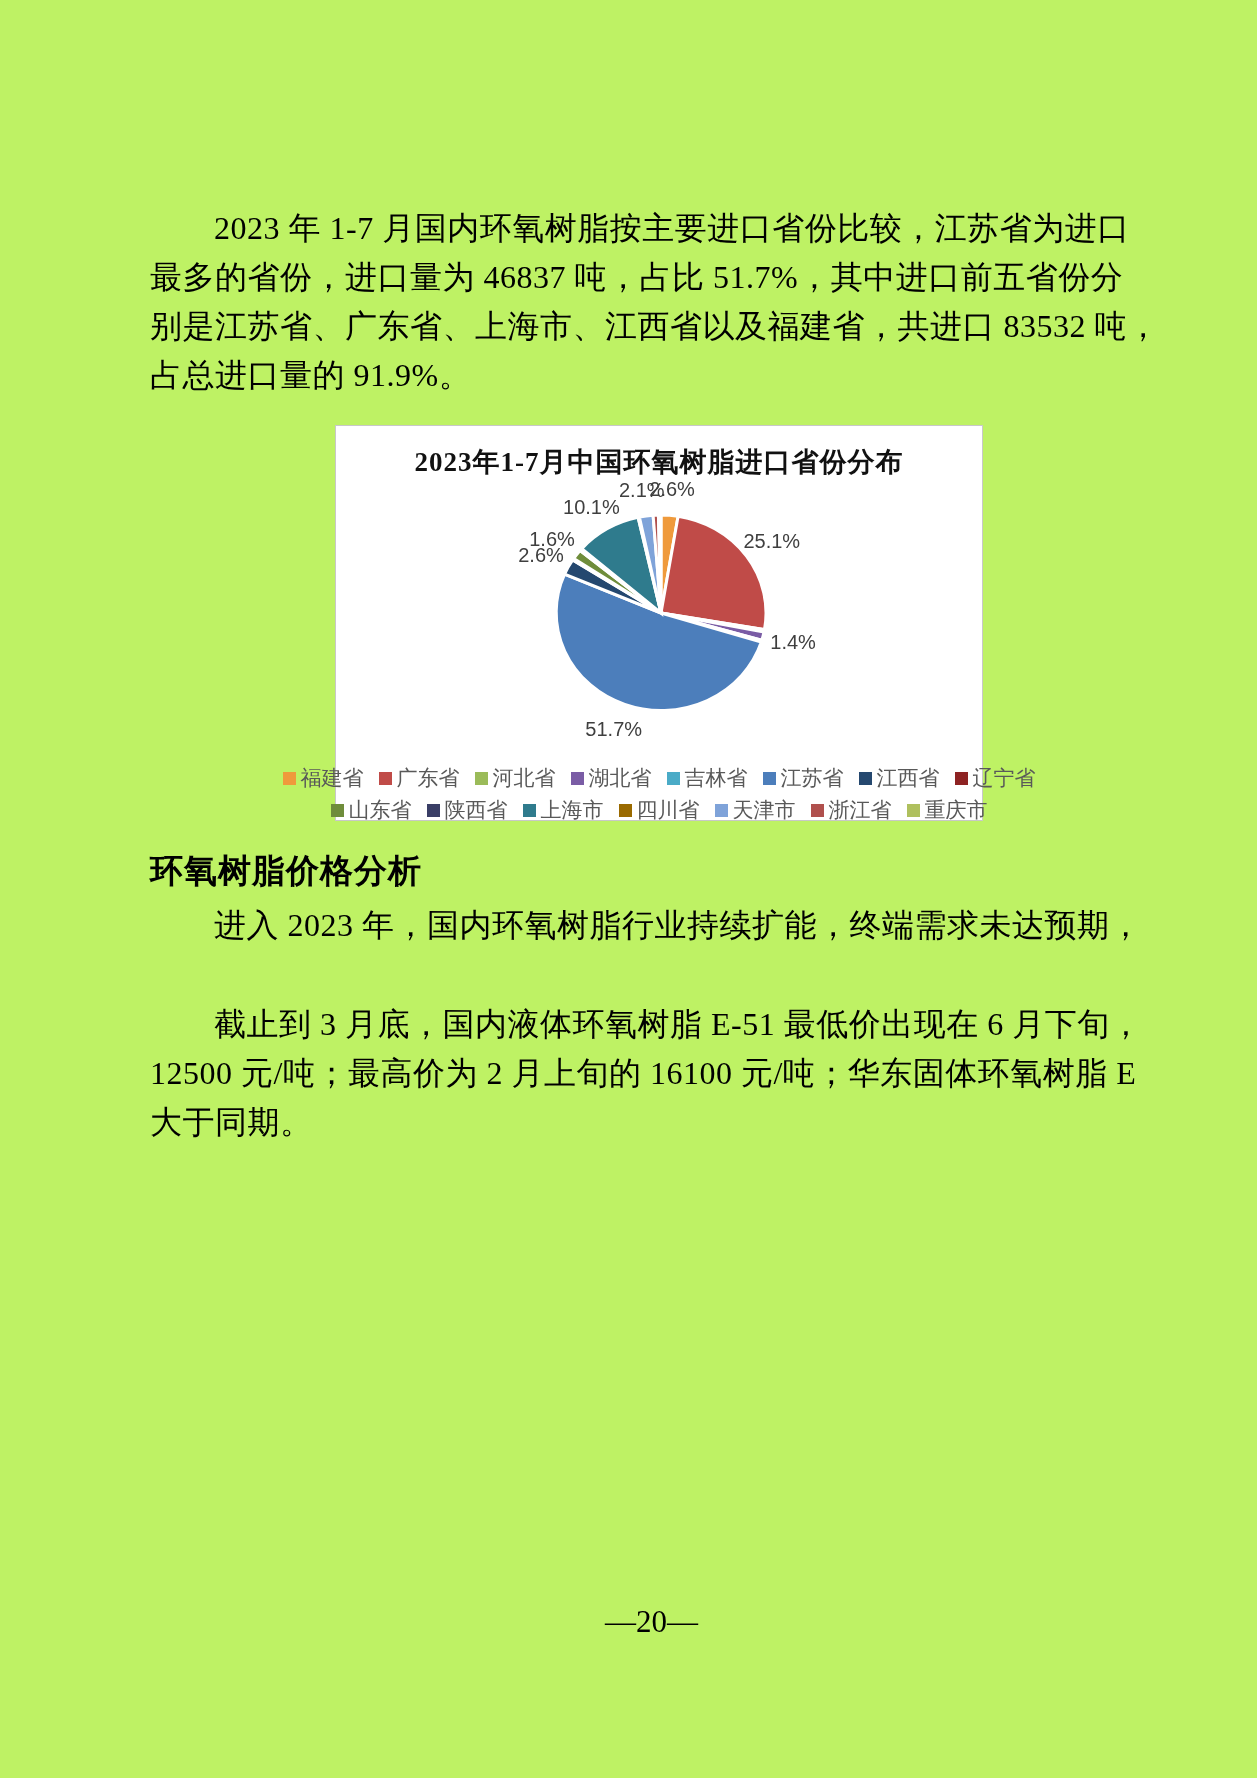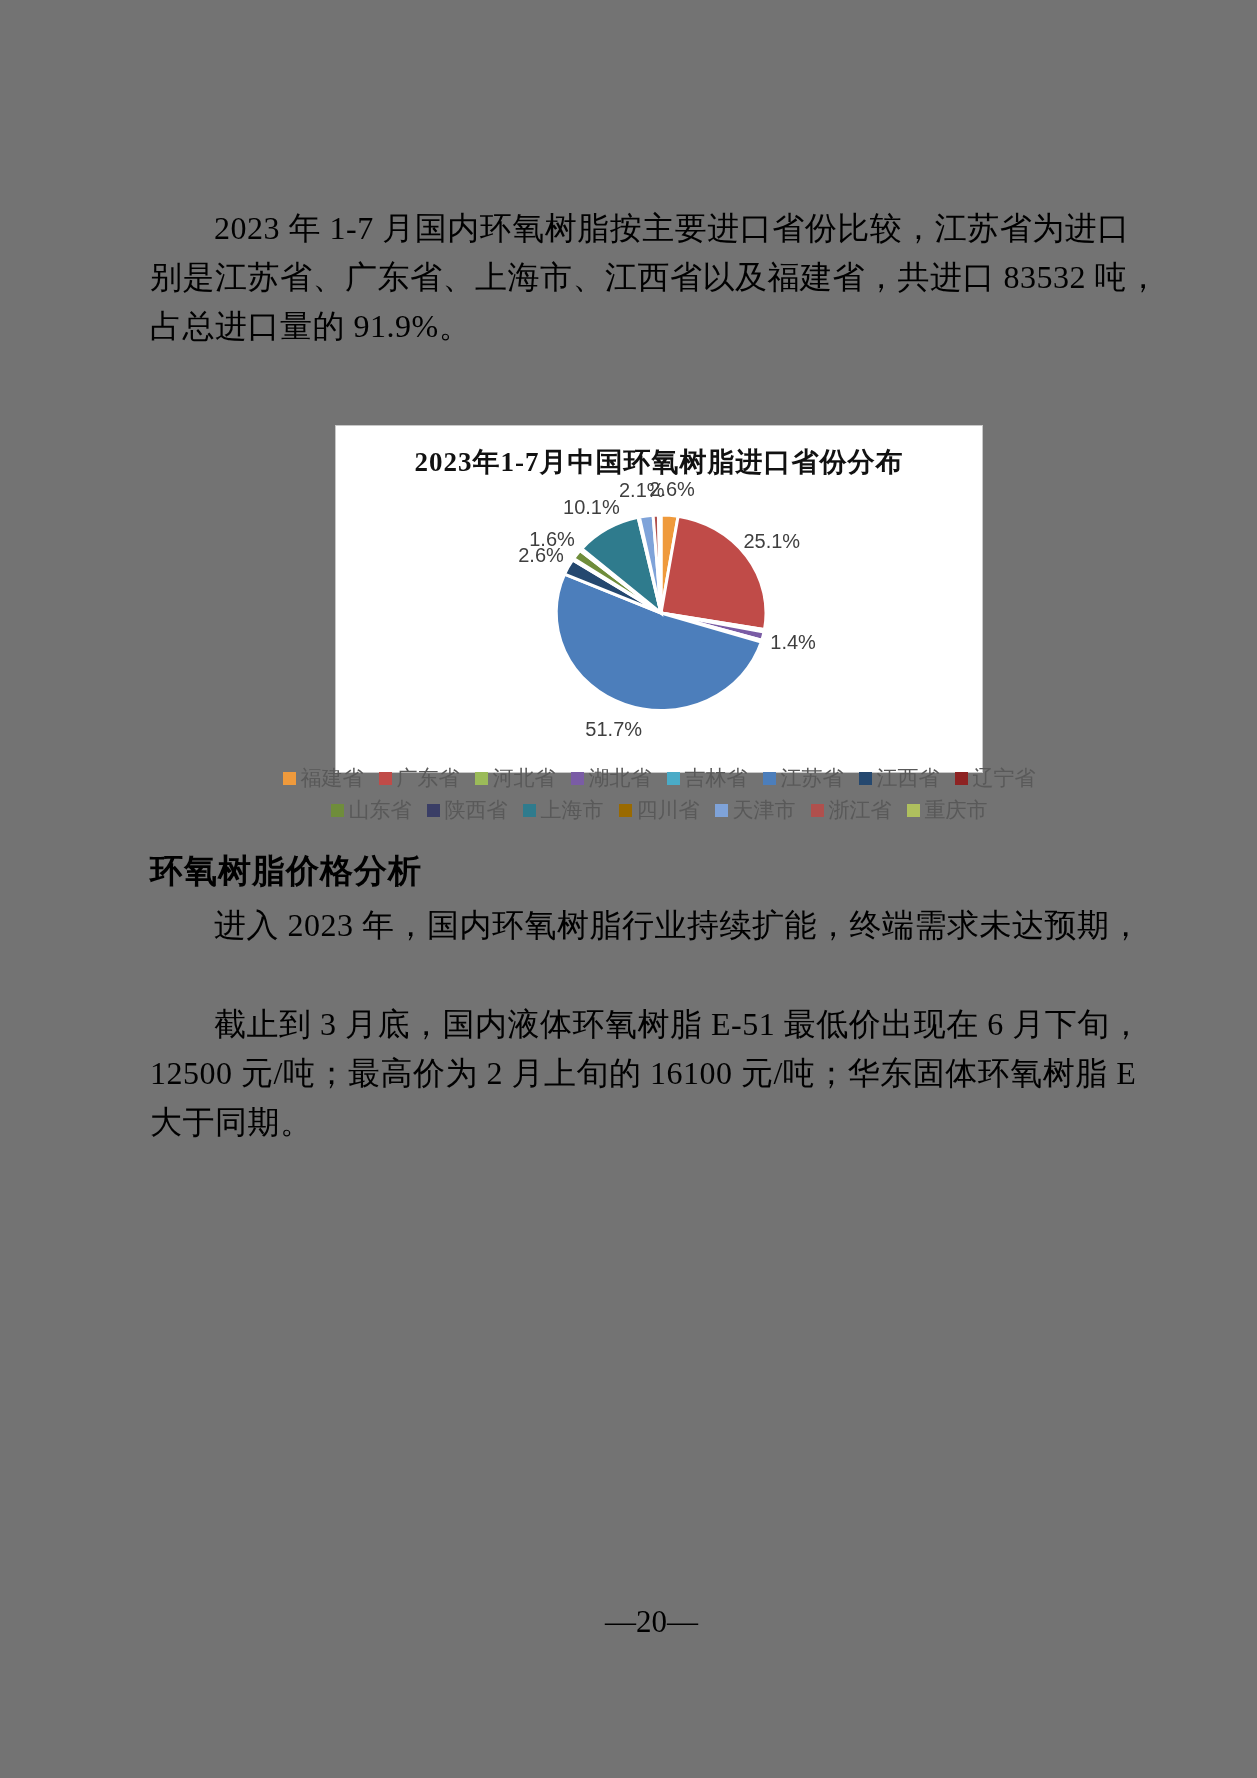--- a/index.html
+++ b/index.html
@@ -1,28 +1,28 @@
 <!DOCTYPE html>
 <html><head>
 <meta charset="utf-8">
 <style>
   html,body{margin:0;padding:0;background:#fff;}
   .page{
-    position:relative;width:1257px;height:1778px;background:#737373;overflow:hidden;
+    position:relative;width:1257px;height:1778px;background:#bef264;overflow:hidden;
     font-family:"Liberation Serif","DejaVu Serif",serif;color:#000;
   }
   .para{position:absolute;left:150px;width:948px;font-size:32px;line-height:49px;letter-spacing:.5px;}
   .para .tline{white-space:nowrap;}
   .para .tline:first-child{text-indent:64px;}
   #p1{top:204px;}
   .heading{position:absolute;left:150px;top:849px;font-size:33px;font-weight:bold;letter-spacing:1px;}
   #p2{top:901px;}
   #p3{top:1000px;}
   .chart-box{
-    position:absolute;left:335px;top:425px;width:648px;height:348px;
+    position:absolute;left:335px;top:425px;width:648px;height:396px;
     background:#fff;border:1px solid #c8c8c8;box-sizing:border-box;
   }
   .chart-title{
     position:absolute;top:18px;left:0;right:0;text-align:center;
     font-size:27px;font-weight:bold;letter-spacing:1px;color:#111;
   }
   svg.pie{position:absolute;left:0;top:0;}
   .pct-label{
     font-family:"Liberation Sans","DejaVu Sans",sans-serif;
     font-size:20px;fill:#3f3f3f;
@@ -33,20 +33,21 @@
   .swatch{width:13px;height:13px;display:inline-block;flex:0 0 auto;}
   .pagenum{position:absolute;top:1604px;left:0;right:0;text-align:center;font-size:31px;color:#000;padding-left:46px;}
 </style>
 </head>
 <body>
 
 <div class="page">
 
   <div class="para" id="p1">
       <div class="tline">2023 年 1-7 月国内环氧树脂按主要进口省份比较，江苏省为进口</div>
+      <div class="tline">最多的省份，进口量为 46837 吨，占比 51.7%，其中进口前五省份分</div>
       <div class="tline">别是江苏省、广东省、上海市、江西省以及福建省，共进口 83532 吨，</div>
       <div class="tline">占总进口量的 91.9%。</div>
     </div>
 
   <div class="chart-box">
     <div class="chart-title">2023年1-7月中国环氧树脂进口省份分布</div>
     <svg class="pie" id="pie-svg" width="646" height="334" viewBox="0 0 646 334">
         <path d="M325,187 L325.0,89.0 A105,98 0 0 1 342.1,90.3 Z" fill="#EF9A3C" stroke="#ffffff" stroke-width="3"></path>
         <text x="336.1" y="70.4" text-anchor="middle" class="pct-label">2.6%</text>
         <path d="M325,187 L342.1,90.3 A105,98 0 0 1 428.5,203.5 Z" fill="#C04B48" stroke="#ffffff" stroke-width="3"></path>

